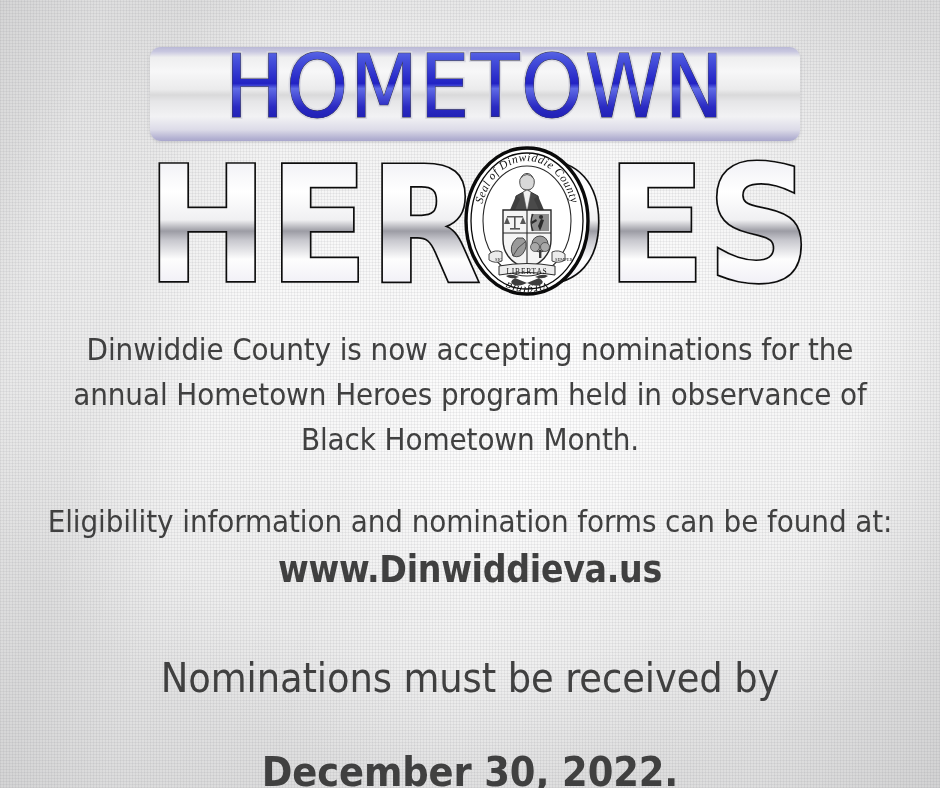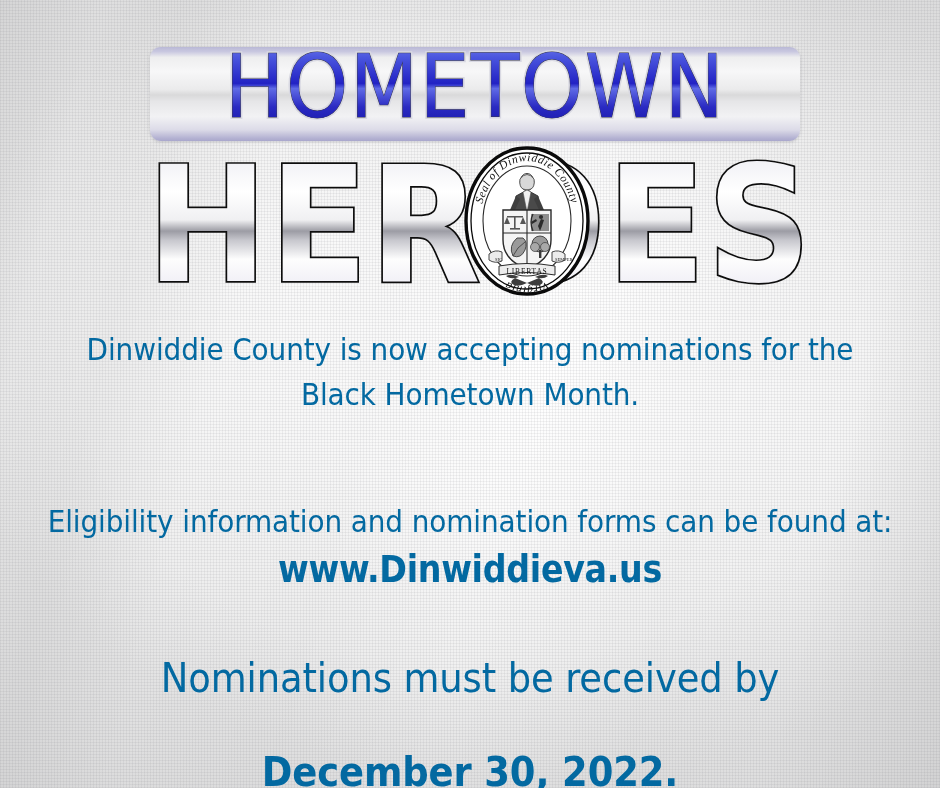--- a/index.html
+++ b/index.html
@@ -131,21 +131,21 @@
     height: 150px;
   }
   #county-seal svg { display: block; }
 
   
   .copy {
     position: absolute;
     left: 0;
     width: 940px;
     text-align: center;
-    color: #0369a1;
+    color: #404040;
     font-family: "Liberation Sans Narrow", "DejaVu Sans Condensed", "Liberation Sans", sans-serif;
     font-stretch: condensed;
     letter-spacing: -0.1px;
   }
 
   #intro-paragraph {
     top: 327px;
     font-size: 31px;
     line-height: 45px;
     font-weight: 400;
@@ -314,20 +314,21 @@
           <text x="92" y="115" font-family="'Liberation Serif','DejaVu Serif',serif" font-size="4.5" fill="#222">SEMPER</text>
 
           <path d="M36 120 q28 -5 56 0 l0 9 q-28 -5 -56 0 z" fill="#ededed" stroke="#2a2a2a" stroke-width="1"></path>
           <text x="64" y="128" text-anchor="middle" font-family="'Liberation Serif','DejaVu Serif',serif" font-size="7.5" letter-spacing="0.8" fill="#111">LIBERTAS</text>
         </svg>
       </div>
     </div>
 
     <div class="copy" id="intro-paragraph">
       <span class="ln">Dinwiddie County is now accepting nominations for the</span>
+      <span class="ln">annual Hometown Heroes program held in observance of</span>
       <span class="ln">Black Hometown Month.</span>
     </div>
 
     <div class="copy" id="website-line">www.Dinwiddieva.us</div>
 
     <div class="copy" id="eligibility-line">Eligibility information and nomination forms can be found at:</div>
 
     <div class="copy" id="deadline-lead">Nominations must be received by</div>
 
     <div class="copy" id="deadline-date">December 30, 2022.</div>

